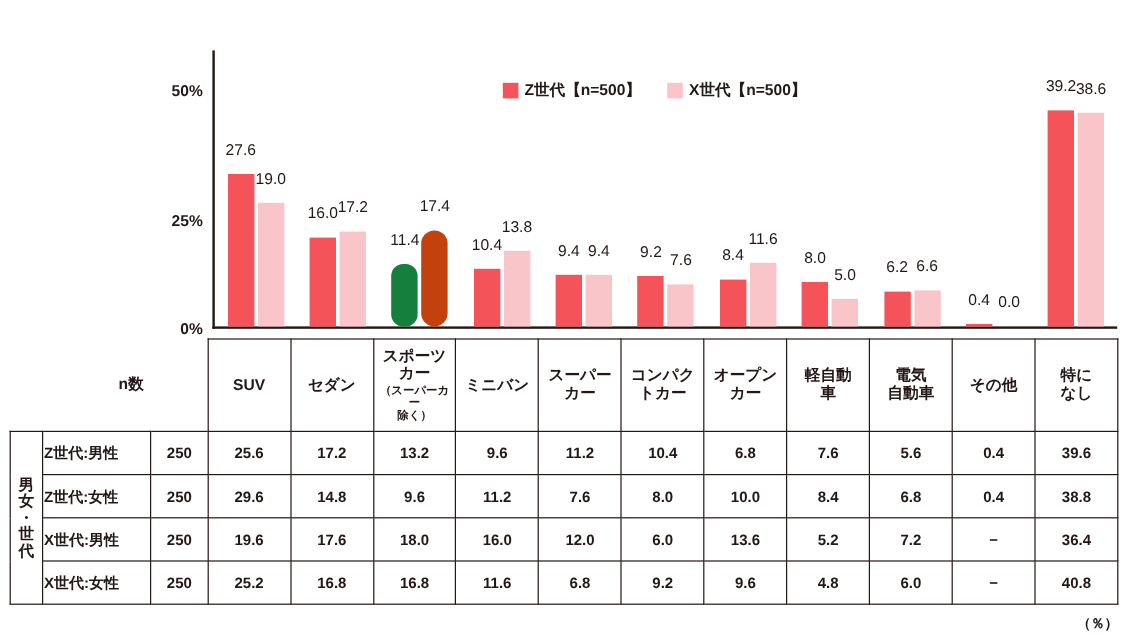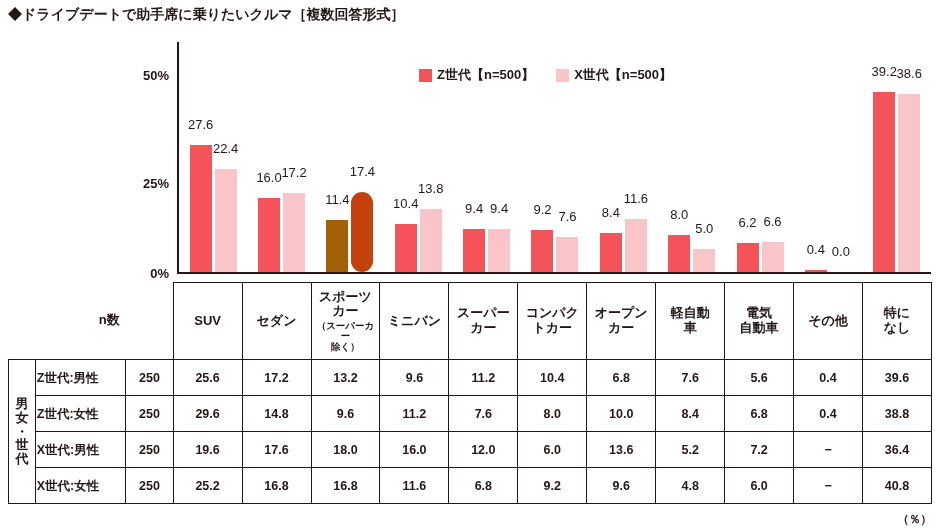--- a/index.html
+++ b/index.html
@@ -175,21 +175,20 @@
     top: 512px;
     font-size: 11.5px;
     font-weight: bold;
   }
 </style>
 </head>
 <body>
 
 <div id="root">
 
-  <div class="title">◆ドライブデートで助手席に乗りたいクルマ［複数回答形式］</div>
 
   <div class="chart-wrap">
 
     <div class="y-axis-label" style="left:125px; top:34px;">50%</div>
     <div class="y-axis-label" style="left:125px; top:142px;">25%</div>
     <div class="y-axis-label" style="left:125px; top:232px;">0%</div>
 
     <div class="plot">
       <div class="legend">
         <div class="item">
@@ -201,37 +200,37 @@
           <span>X世代【n=500】</span>
         </div>
       </div>
       <div class="groups" id="bar-groups">
           <div class="group">
             <div class="bars">
               <div class="bar" style="height: 126.96px; background: rgb(244, 83, 90);">
                 <span class="val">27.6</span>
               </div>
               <div class="bar" style="height: 103.04px; background: rgb(250, 197, 200);">
-                <span class="val">22.4</span>
+                <span class="val">19.0</span>
               </div>
             </div>
           </div>
           <div class="group">
             <div class="bars">
               <div class="bar" style="height: 73.6px; background: rgb(244, 83, 90);">
                 <span class="val">16.0</span>
               </div>
               <div class="bar" style="height: 79.12px; background: rgb(250, 197, 200);">
                 <span class="val">17.2</span>
               </div>
             </div>
           </div>
           <div class="group">
             <div class="bars">
-              <div class="bar" style="height: 52.44px; background: #a16207;">
+              <div class="bar" style="height: 52.44px; background: #15803d; border-radius: 10px;">
                 <span class="val">11.4</span>
               </div>
               <div class="bar" style="height: 80.04px; background: #c2410c; border-radius: 11px;">
                 <span class="val">17.4</span>
               </div>
             </div>
           </div>
           <div class="group">
             <div class="bars">
               <div class="bar" style="height: 47.84px; background: rgb(244, 83, 90);">

